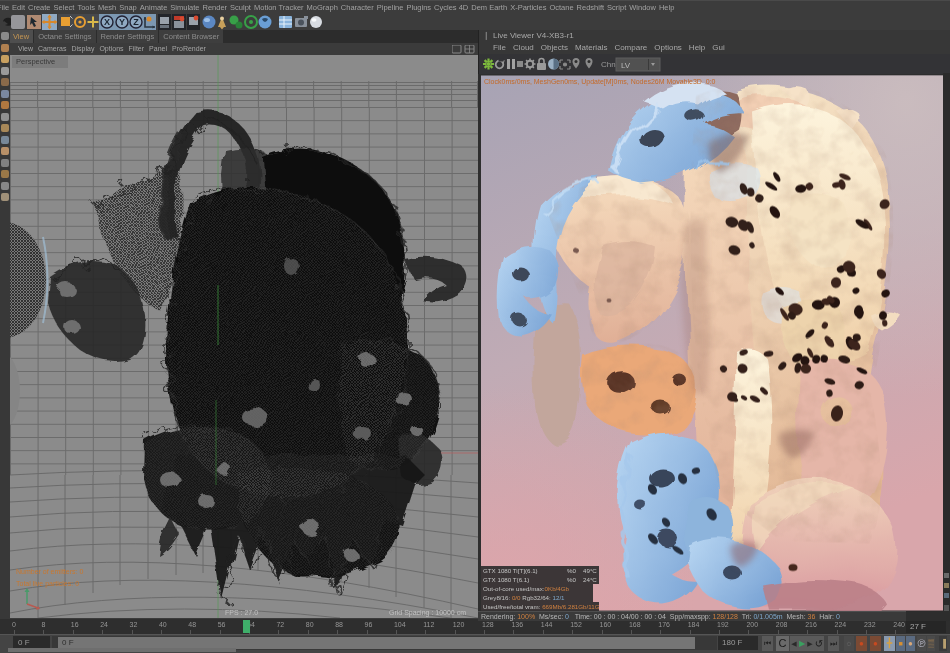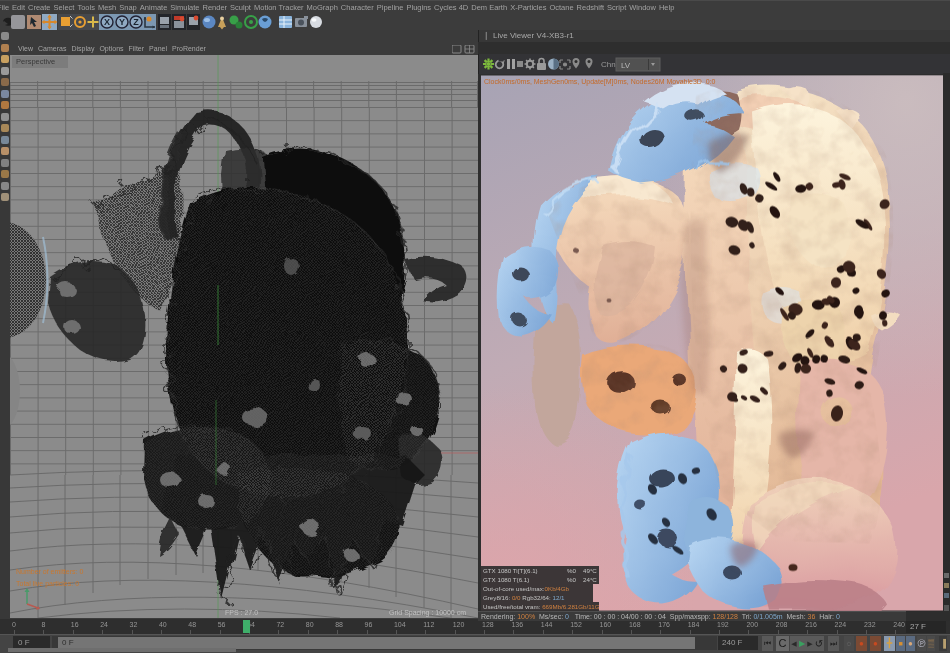--- a/index.html
+++ b/index.html
@@ -116,20 +116,21 @@
         </g>
     <g>
           <rect x="295" y="4" width="12" height="9" rx="1" fill="#88909a"></rect>
           <circle cx="301" cy="8.5" r="3" fill="#4a525c"></circle>
           <rect x="304" y="2" width="4" height="3" fill="#88909a"></rect>
         </g>
     <circle cx="316" cy="8" r="6" fill="#d8dce2"></circle>
         <ellipse cx="314" cy="6" rx="2.5" ry="1.8" fill="#f8fafc"></ellipse>
   </svg></div>
 
+  <div id="tabs" class="abs"><span style="display:inline-block;width:9px"></span><span class="tab act">View</span><span class="tab">Octane Settings</span><span class="tab">Render Settings</span><span class="tab">Content Browser</span></div>
 
   <svg class="abs" style="left:452px;top:45px;z-index:3;" width="24" height="9" viewBox="0 0 24 9">
       <rect x="0" y="0" width="9" height="8" rx="1" fill="none" stroke="#8a8a8a"></rect>
       <rect x="13" y="0" width="9" height="8" rx="1" fill="none" stroke="#8a8a8a"></rect>
       <path d="M13 4 h9 M17.5 0 v8" stroke="#8a8a8a" stroke-width="0.8"></path>
     </svg>
   <div id="vpmenu" class="abs"><span style="margin-left:8px">View</span><span>Cameras</span><span>Display</span><span>Options</span><span>Filter</span><span>Panel</span><span>ProRender</span></div>
 
   <div id="lstrip" class="abs">
       <div class="sic" style="top: 2px; background: rgb(138, 138, 138);"></div>
@@ -275,20 +276,21 @@
   <div class="vptxt" style="left:389px;top:609px;color:#c2c2c2;font-size:7px;">Grid Spacing : 10000 cm</div>
 
   <svg class="abs" style="left:22px;top:588px;z-index:5;" width="30" height="24" viewBox="0 0 30 24">
       <path d="M5 2 L5 16" stroke="#4a9a6a" stroke-width="1.5"></path>
       <path d="M5 0 l 2.5 4 h-5 z" fill="#4a9a6a"></path>
       <path d="M5 16 L 16 20" stroke="#b85a50" stroke-width="1.5"></path>
       <path d="M18 21 l -4.5 0.8 l 3 -3.6 z" fill="#b85a50"></path>
     </svg>
   <div id="rpanel" class="abs"></div>
   <div id="rtitle" class="abs"><span style="position:absolute;left:4px;color:#777;">❙</span>Live Viewer V4-XB3-r1</div>
+  <div id="rmenu" class="abs"><span>File</span><span>Cloud</span><span>Objects</span><span>Materials</span><span>Compare</span><span>Options</span><span>Help</span><span>Gui</span></div>
   <div id="rtools" class="abs"><svg width="472" height="21" viewBox="0 0 472 21">
     <g transform="translate(9.5,10)">
           <circle r="2" fill="#7cb83c"></circle>
           <g stroke="#7cb83c" stroke-width="2.2">
             <path d="M0 -5.5 V -2 M0 2 V 5.5 M-5.5 0 H -2 M2 0 H 5.5 M-3.9 -3.9 L -1.6 -1.6 M1.6 1.6 L 3.9 3.9 M3.9 -3.9 L 1.6 -1.6 M-1.6 1.6 L -3.9 3.9"></path>
           </g>
         </g>
     <g transform="translate(20.5,10.5)">
           <circle r="3.8" fill="none" stroke="#9a9a9a" stroke-width="1.8"></circle>
           <path d="M3.8 -1 l -1.8 -2.8 l 3.4 -0.4 z" fill="#9a9a9a"></path>
@@ -645,14 +647,14 @@
       <div class="num" style="left: 893.28px;">240</div>
       <div style="position: absolute; top: 11px; left: 895.28px; width: 1px; height: 4px; background: rgb(85, 85, 85);"></div>
     </div>
   <div id="marker" class="abs"></div>
   <div id="cur63" class="abs">27 F</div>
 
   <div id="controls" class="abs"></div>
   <div id="f0box" class="abs">0 F</div>
   <div id="slidertrack" class="abs"></div>
   <div id="sliderbar" class="abs"><span style="margin-left:4px;color:#2e2e2e;">0 F</span></div>
-  <div id="f240box" class="abs">240 F</div>
+  <div id="f240box" class="abs">180 F</div>
 </div>
 
 </body></html>

